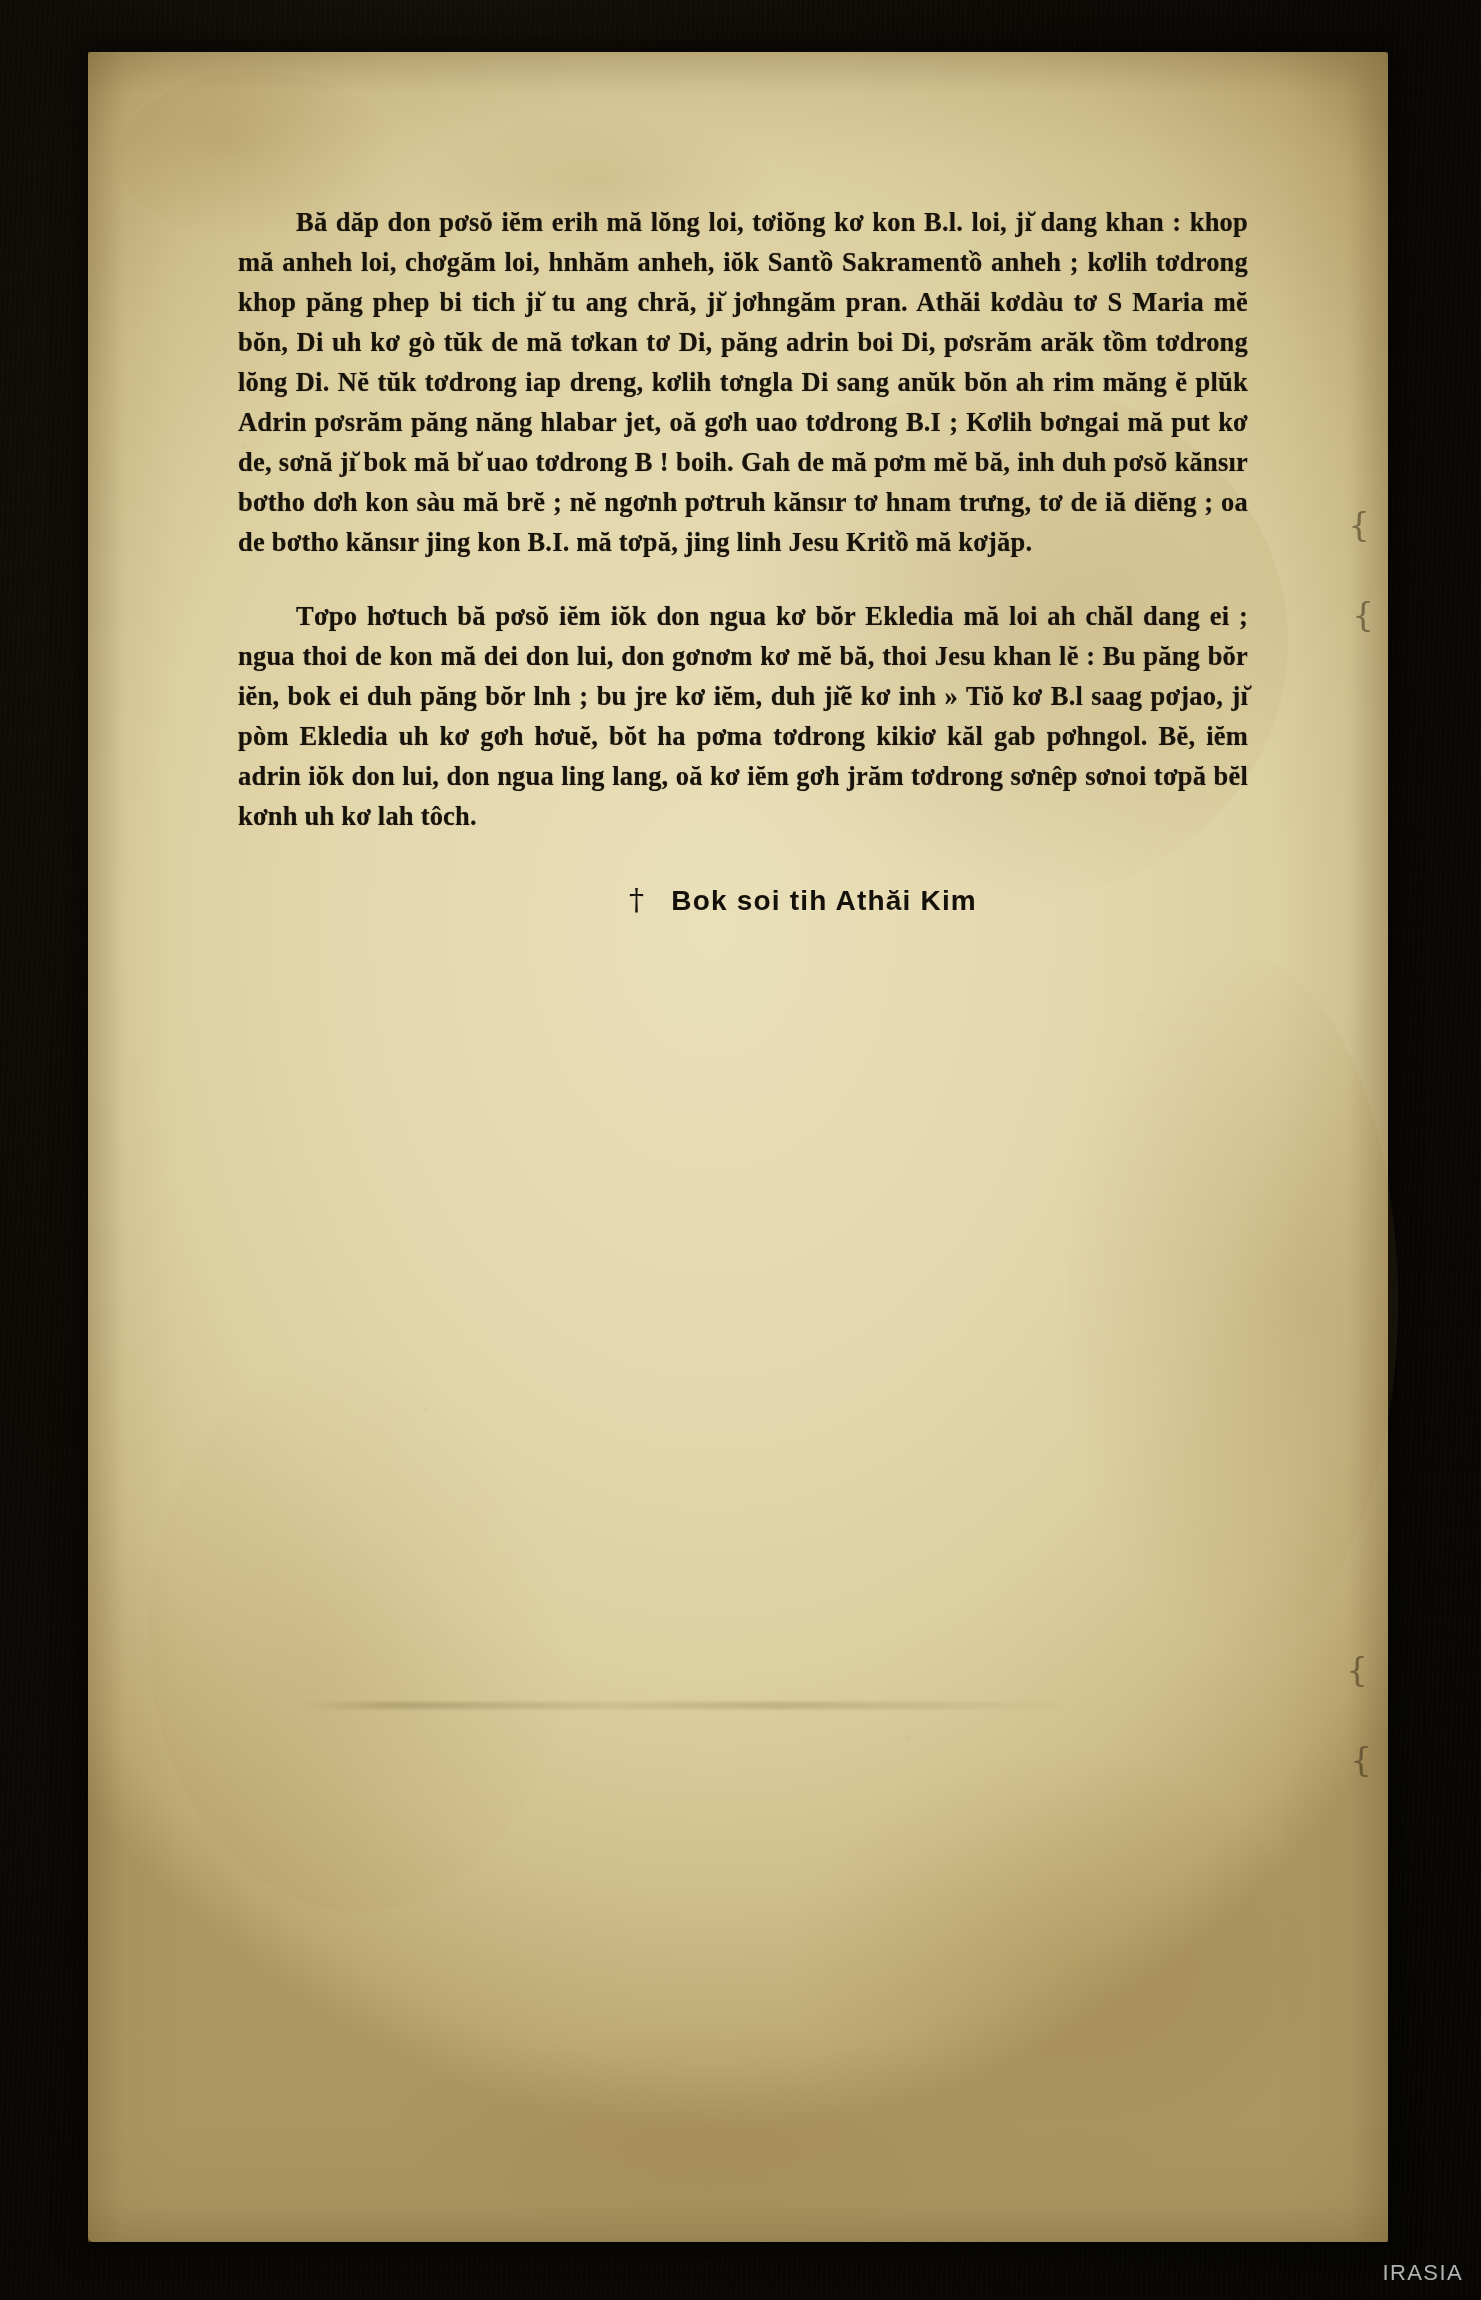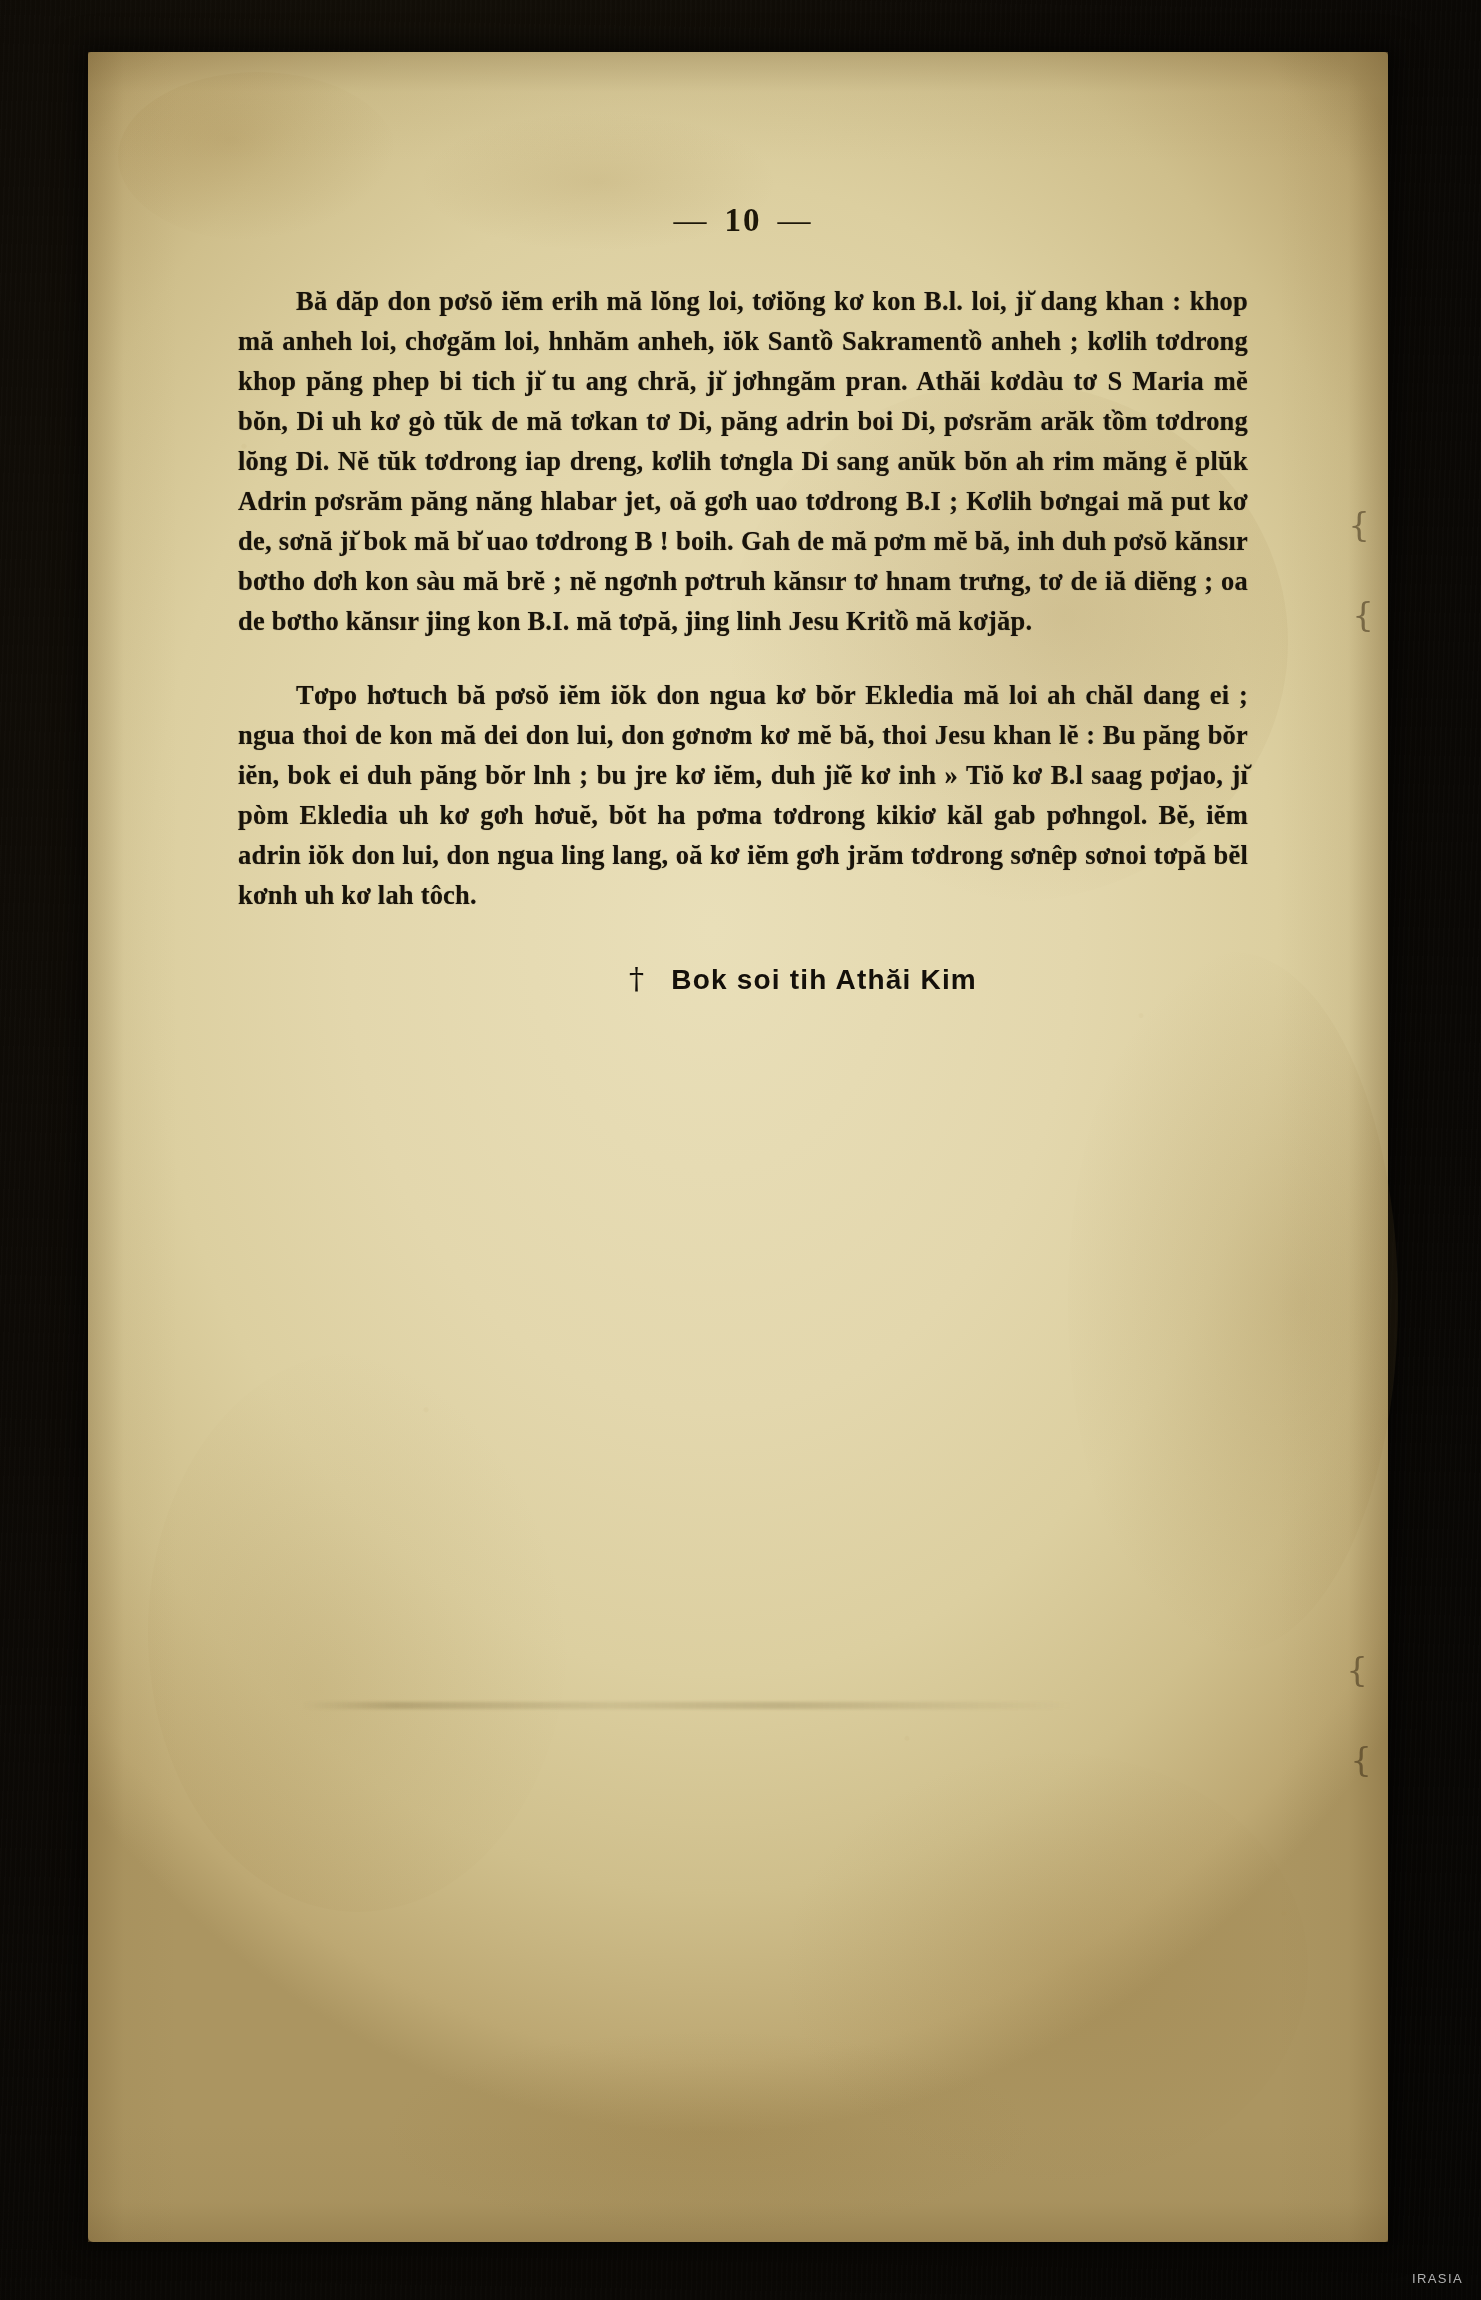--- a/index.html
+++ b/index.html
@@ -145,21 +145,21 @@
     background: linear-gradient(90deg, rgba(90,72,34,0) 0%, rgba(90,72,34,0.22) 12%, rgba(90,72,34,0.10) 40%, rgba(90,72,34,0.20) 62%, rgba(90,72,34,0) 100%);
     filter: blur(1.6px);
     pointer-events: none;
   }
 
   #watermark {
     position: absolute;
     right: 18px;
     bottom: 14px;
     color: #cfcfcf;
-    font-size: 13px;
+    font-size: 22px;
     letter-spacing: 1.4px;
     font-family: "Liberation Sans", sans-serif;
     opacity: 0.85;
   }
 </style>
 </head>
 <body>
 
 <div id="backdrop"></div>
 
@@ -178,23 +178,20 @@
 
   <div class="nibble" style="right:18px; top:455px;">{</div>
   <div class="nibble" style="right:14px; top:545px;">{</div>
   <div class="nibble" style="right:20px; top:1600px;">{</div>
   <div class="nibble" style="right:16px; top:1690px;">{</div>
 
   <div class="smudge-line"></div>
 
   <div id="content">
 
-    <div class="folio">
-      <span class="dash">—</span><span>10</span><span class="dash">—</span>
-    </div>
 
     <p class="para indent">Bă dăp don pơsŏ iĕm erih mă lŏng loi, tơiŏng kơ kon B.l. loi, jı̆ dang khan : khop mă anheh loi, chơgăm loi, hnhăm anheh, iŏk Santồ Sakramentồ anheh ; kơlih tơdrong khop păng phep bi tich jı̆ tu ang chră, jı̆ jơhngăm pran. Athăi kơdàu tơ S Maria mĕ bŏn, Di uh kơ gò tŭk de mă tơkan tơ Di, păng adrin boi Di, pơsrăm arăk tồm tơdrong lŏng Di. Nĕ tŭk tơdrong iap dreng, kơlih tơngla Di sang anŭk bŏn ah rim măng ĕ plŭk Adrin pơsrăm păng năng hlabar jet, oă gơh uao tơdrong B.I ; Kơlih bơngai mă put kơ de, sơnă jı̆ bok mă bı̆ uao tơdrong B ! boih. Gah de mă pơm mĕ bă, inh duh pơsŏ kănsır bơtho dơh kon sàu mă brĕ ; nĕ ngơnh pơtruh kănsır tơ hnam trưng, tơ de iă diĕng ; oa de bơtho kănsır jing kon B.I. mă tơpă, jing linh Jesu Kritồ mă kơjăp.</p>
     <p class="para indent">Tơpo hơtuch bă pơsŏ iĕm iŏk don ngua kơ bŏr Ekledia mă loi ah chăl dang ei ; ngua thoi de kon mă dei don lui, don gơnơm kơ mĕ bă, thoi Jesu khan lĕ : Bu păng bŏr iĕn, bok ei duh păng bŏr lnh ; bu jre kơ iĕm, duh jı̆ĕ kơ inh » Tiŏ kơ B.l saag pơjao, jı̆ pòm Ekledia uh kơ gơh hơuĕ, bŏt ha pơma tơdrong kikiơ kăl gab pơhngol. Bĕ, iĕm adrin iŏk don lui, don ngua ling lang, oă kơ iĕm gơh jrăm tơdrong sơnêp sơnoi tơpă bĕl kơnh uh kơ lah tôch.</p>
 
     <div class="signature">
       <span class="cross">†</span><span>Bok soi tih Athăi Kim</span>
     </div>
 
   </div>
 </div>

